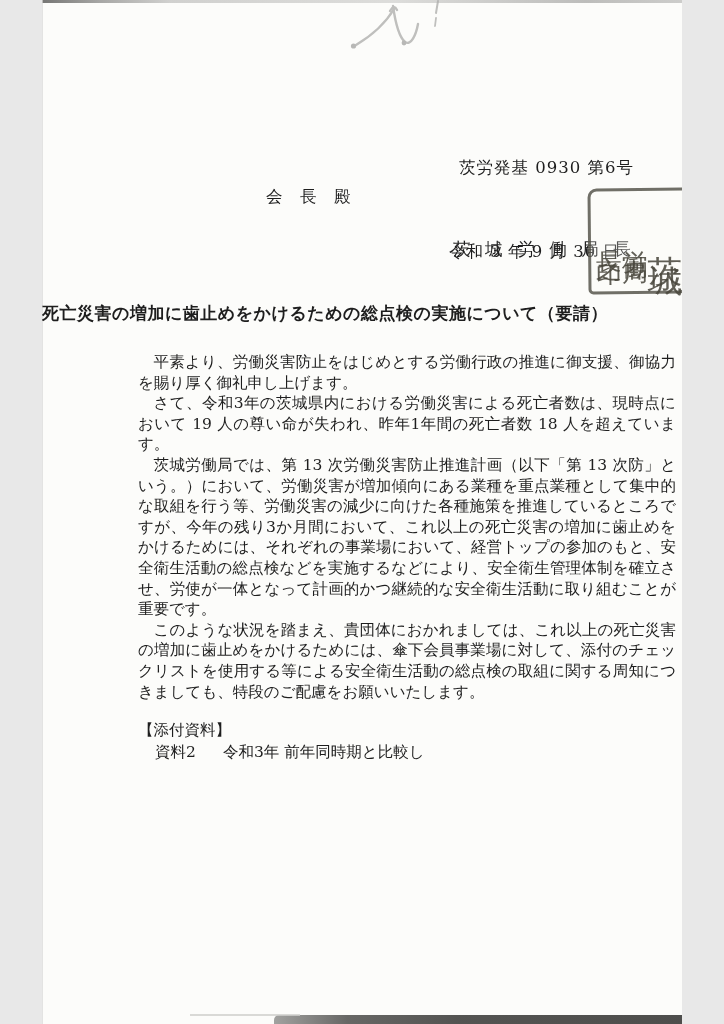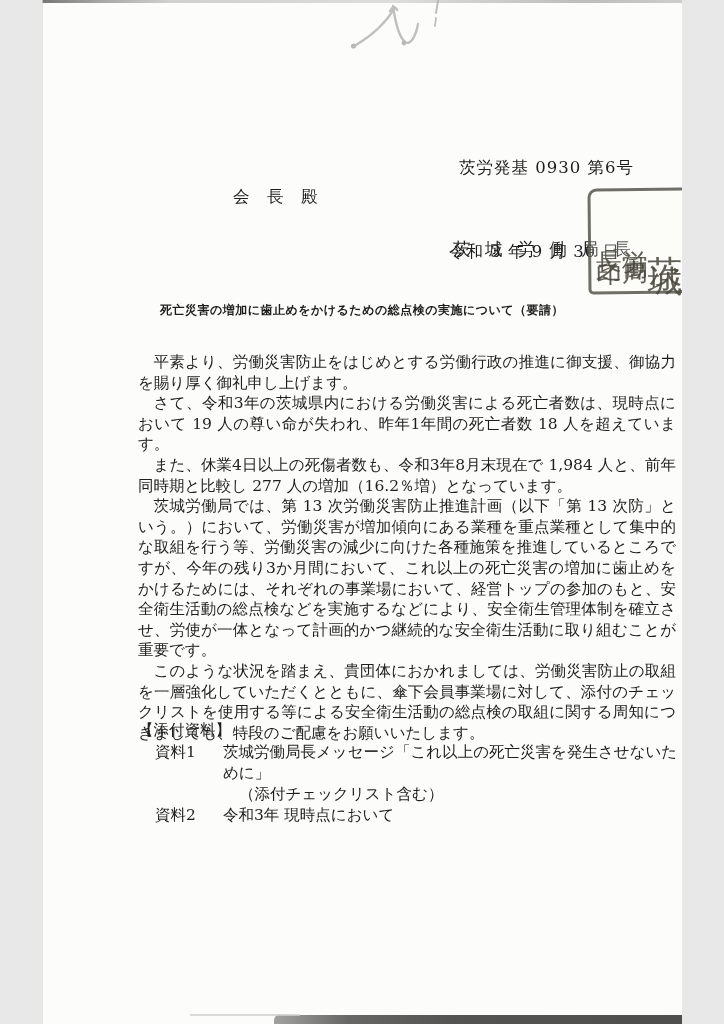--- a/index.html
+++ b/index.html
@@ -38,21 +38,21 @@
     position:absolute;top:98px;right:48px;
     text-align:right;font-size:16.5px;line-height:28px;
     letter-spacing:1px;white-space:pre;
   }
   .ref-block .date{padding-right:14px;text-align:center;}
   .recipient{
     position:absolute;top:176px;left:114px;
     font-size:16px;line-height:20px;letter-spacing:.5px;
   }
   .recipient .honorific{
-    margin-top:11px;margin-left:77px;font-size:16.5px;
+    margin-top:11px;margin-left:110px;font-size:16.5px;
   }
   .sender{
     position:absolute;top:237px;left:411px;
     font-size:17.5px;letter-spacing:2px;word-spacing:5px;white-space:pre;
   }
   
   .seal{
     position:absolute;top:188px;left:546px;
     width:100px;height:106px;
     border:3px solid rgba(78,76,66,.8);
@@ -67,21 +67,21 @@
     writing-mode:vertical-rl;text-orientation:upright;
     font-family:"DejaVu Serif","Liberation Serif",serif;
     color:rgba(74,72,62,.88);
     font-size:23px;line-height:1;letter-spacing:6px;
     transform:scaleX(1.12);
   }
   .seal-col.first{font-size:31px;letter-spacing:10px;}
   
   .doc-title{
     position:absolute;top:302px;left:0;width:100%;
-    text-align:center;font-size:12px;font-weight:700;
+    text-align:left;font-size:17px;font-weight:700;
     letter-spacing:.5px;
   }
   .body-text{
     position:absolute;top:352px;left:96px;width:538px;
     font-size:15.5px;line-height:20.6px;
     text-align:justify;text-justify:inter-ideograph;
   }
   .body-text p{margin:0;text-indent:1em;}
   
   .attachments{
@@ -131,38 +131,30 @@
     <div class="seal-col first">茨城</div>
     <div class="seal-col">労働局</div>
     <div class="seal-col">長之印</div>
   </div>
 
   <div class="doc-title">死亡災害の増加に歯止めをかけるための総点検の実施について（要請）</div>
 
   <div class="body-text">
     <p>平素より、労働災害防止をはじめとする労働行政の推進に御支援、御協力を賜り厚く御礼申し上げます。</p>
     <p>さて、令和3年の茨城県内における労働災害による死亡者数は、現時点において 19 人の尊い命が失われ、昨年1年間の死亡者数 18 人を超えています。</p>
-    <p>また、休業4日以上の死傷者数も、令和3年8月末現在で 1,984 人と、前年同時期と比較し 277 人の増加（16.2％増）となっています。</p>
     <p>茨城労働局では、第 13 次労働災害防止推進計画（以下「第 13 次防」という。）において、労働災害が増加傾向にある業種を重点業種として集中的な取組を行う等、労働災害の減少に向けた各種施策を推進しているところですが、今年の残り3か月間において、これ以上の死亡災害の増加に歯止めをかけるためには、それぞれの事業場において、経営トップの参加のもと、安全衛生活動の総点検などを実施するなどにより、安全衛生管理体制を確立させ、労使が一体となって計画的かつ継続的な安全衛生活動に取り組むことが重要です。</p>
-    <p>このような状況を踏まえ、貴団体におかれましては、労働災害防止の取組を一層強化していただくとともに、傘下会員事業場に対して、添付のチェックリストを使用する等による安全衛生活動の総点検の取組に関する周知につきましても、特段のご配慮をお願いいたします。</p>
+    <p>このような状況を踏まえ、貴団体におかれましては、これ以上の死亡災害の増加に歯止めをかけるためには、傘下会員事業場に対して、添付のチェックリストを使用する等による安全衛生活動の総点検の取組に関する周知につきましても、特段のご配慮をお願いいたします。</p>
   </div>
 
   <div class="attachments">
     <p class="attach-heading">【添付資料】</p>
 
-    <div class="attach-row">
-      <div class="attach-label">資料1</div>
-      <div class="attach-body">
-        <div>茨城労働局長メッセージ「これ以上の死亡災害を発生させないために」</div>
-        <div class="attach-note">（添付チェックリスト含む）</div>
-      </div>
-    </div>
 
     <div class="attach-row">
       <div class="attach-label">資料2</div>
       <div class="attach-body">
-        <div>令和3年 現時点において</div>
+        <div>令和3年 前年同時期と比較し</div>
       </div>
     </div>
 
   </div>
 
 </div>
 
 </body></html>

